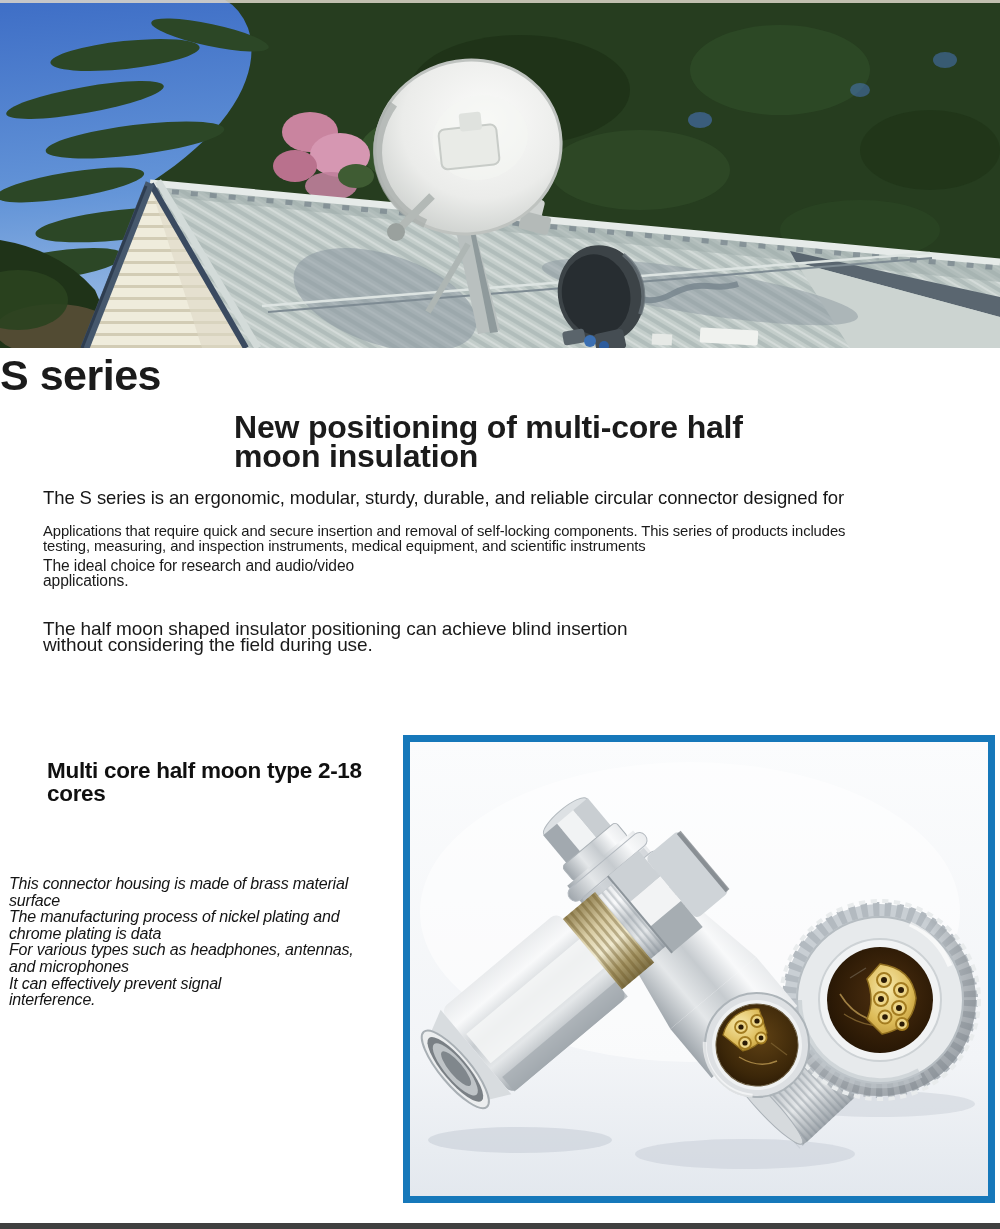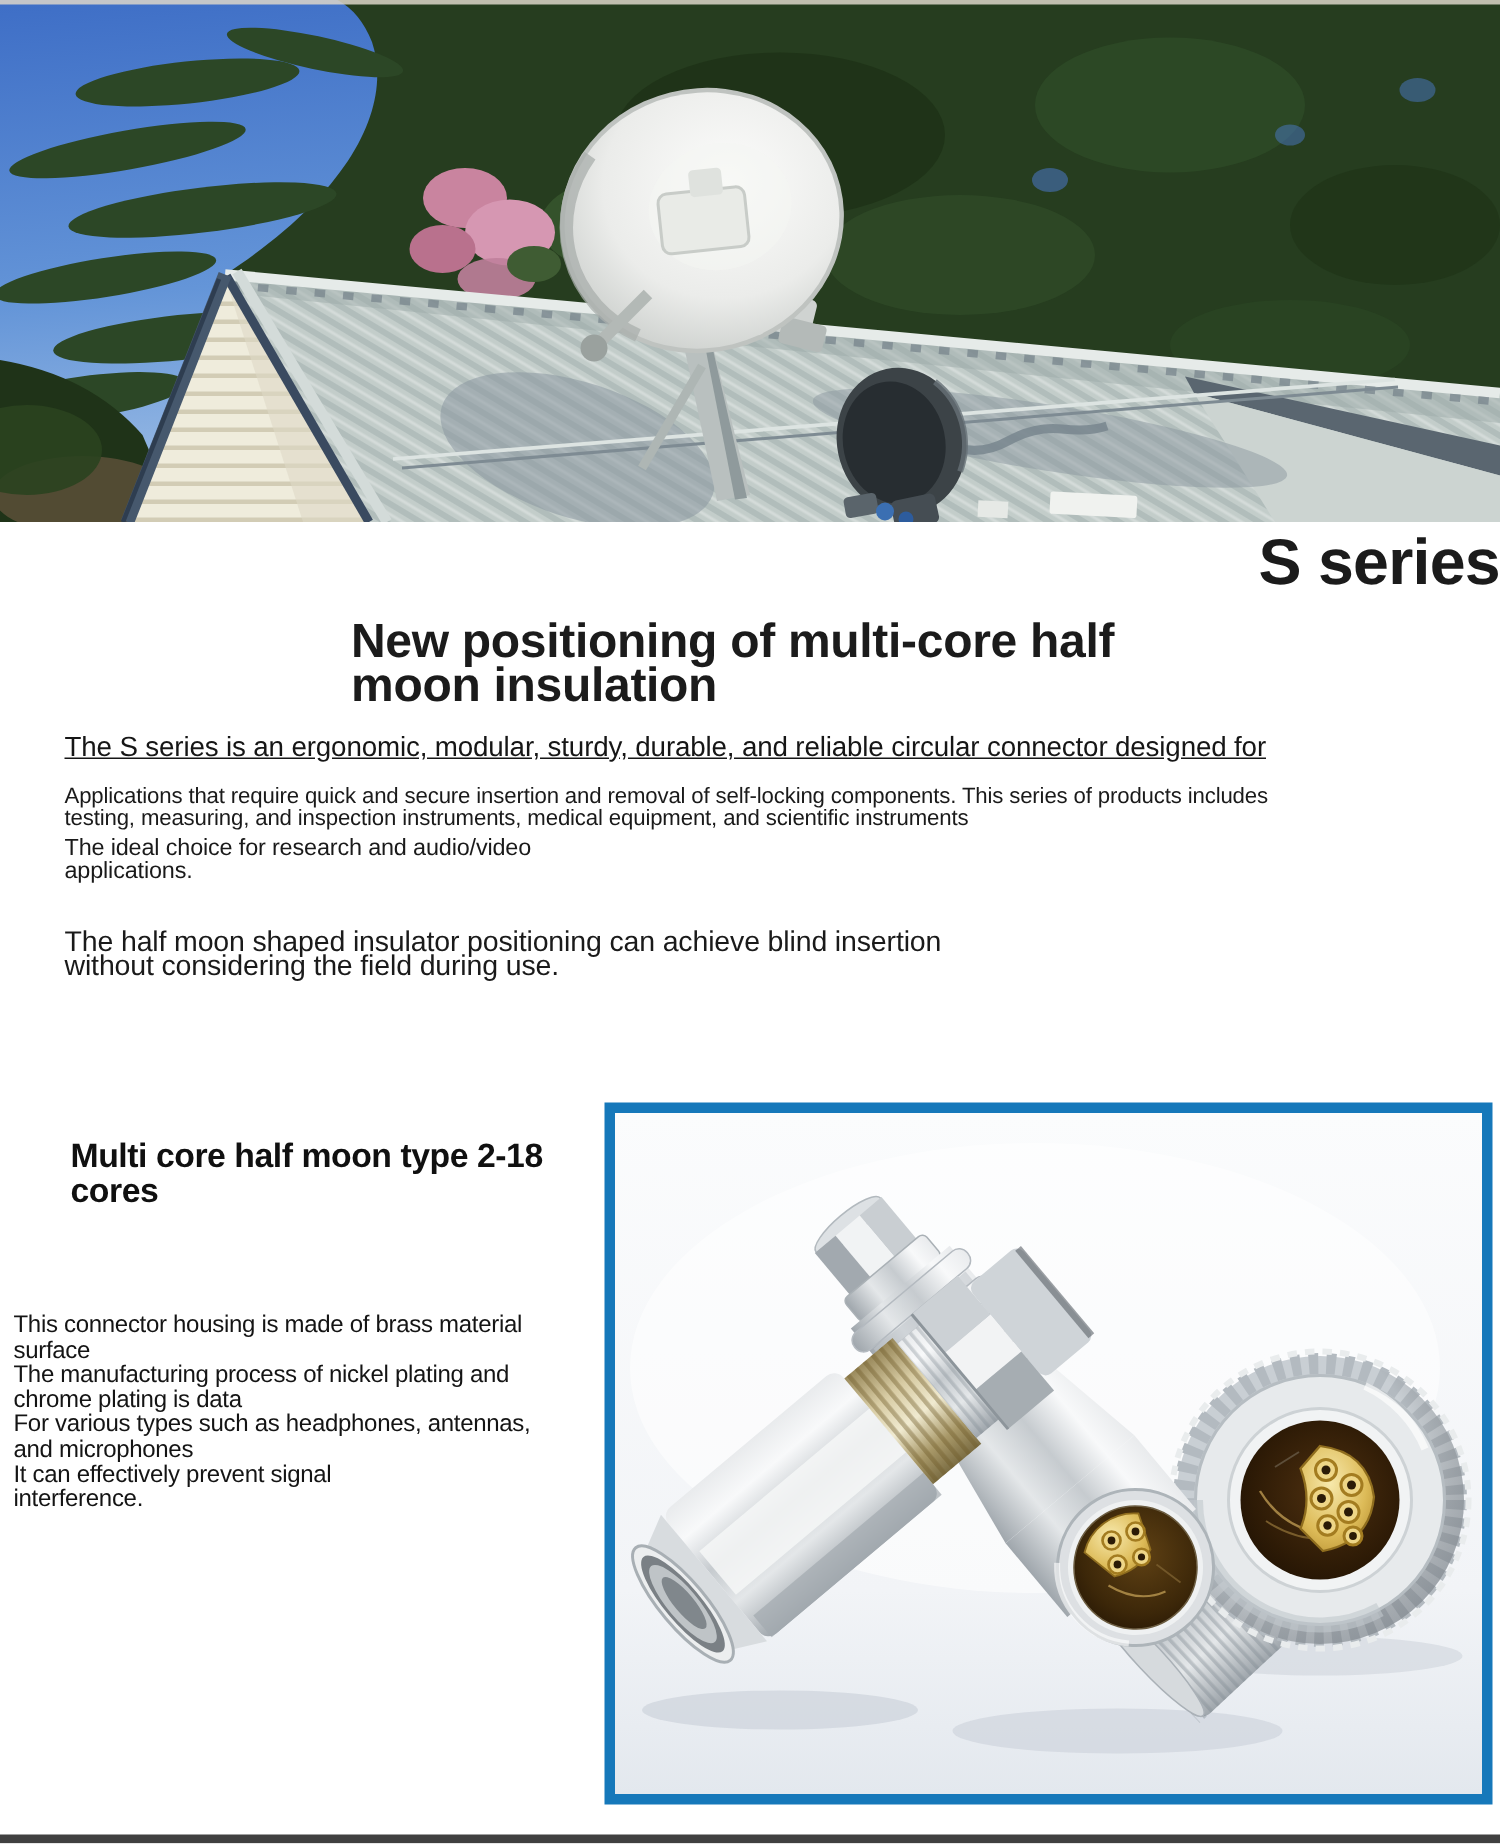--- a/index.html
+++ b/index.html
@@ -1,37 +1,37 @@
 <!DOCTYPE html>
 <html><head>
 <meta charset="utf-8">
 <style>
   html,body{margin:0;padding:0;background:#ffffff;}
   .page{position:relative;width:1000px;height:1229px;background:#ffffff;overflow:hidden;
         font-family:"Liberation Sans",sans-serif;color:#1d1d1d;}
   .hero{position:absolute;left:0;top:0;width:1000px;height:348px;}
   .hero svg{display:block;width:100%;height:100%;}
-  .title{position:absolute;left:0;top:351px;width:1000px;margin:0;text-align:right;
+  .title{position:absolute;left:0;top:351px;width:1000px;margin:0;text-align:left;
          font-size:43px;font-weight:700;color:#1b1b1b;letter-spacing:-0.5px;}
   .subtitle{position:absolute;left:234px;top:413px;margin:0;font-size:32px;font-weight:700;
             line-height:29px;white-space:pre-line;color:#1b1b1b;letter-spacing:-0.2px;}
   .lead{position:absolute;left:43px;top:487px;width:945px;margin:0;font-size:18.5px;
-        line-height:22px;letter-spacing:-0.1px;color:#161616;text-decoration:underline;}
+        line-height:22px;letter-spacing:-0.1px;color:#161616;}
   .p-small{position:absolute;left:43px;width:945px;margin:0;white-space:pre-line;
            color:#1a1a1a;letter-spacing:-0.1px;}
   .p0{top:524px;font-size:14.8px;line-height:15.2px;}
   .p1{top:558px;font-size:15.6px;line-height:15.4px;}
   .p2{top:588px;font-size:14.8px;line-height:15.2px;}
   .p3{top:621px;font-size:19px;line-height:15.8px;}
   .section-heading{position:absolute;left:47px;top:759px;margin:0;font-size:22.5px;
                    font-weight:700;line-height:23px;white-space:pre-line;color:#101010;
                    letter-spacing:-0.3px;}
   .features{position:absolute;left:9px;top:876px;width:405px;font-size:16px;line-height:16.6px;
             color:#141414;letter-spacing:-0.2px;}
-  .features p{margin:0;white-space:pre-line;}
+  .features p{margin:0;white-space:pre-line;font-style:italic;}
   .frame{position:absolute;left:403px;top:735px;width:592px;height:468px;
          border:7px solid #1678ba;background:#ffffff;box-sizing:border-box;}
   .frame svg{display:block;width:578px;height:454px;}
   .footer-bar{position:absolute;left:0;top:1223px;width:1000px;height:6px;background:#404040;}
 </style>
 </head>
 <body>
 
 <div class="page">
 

